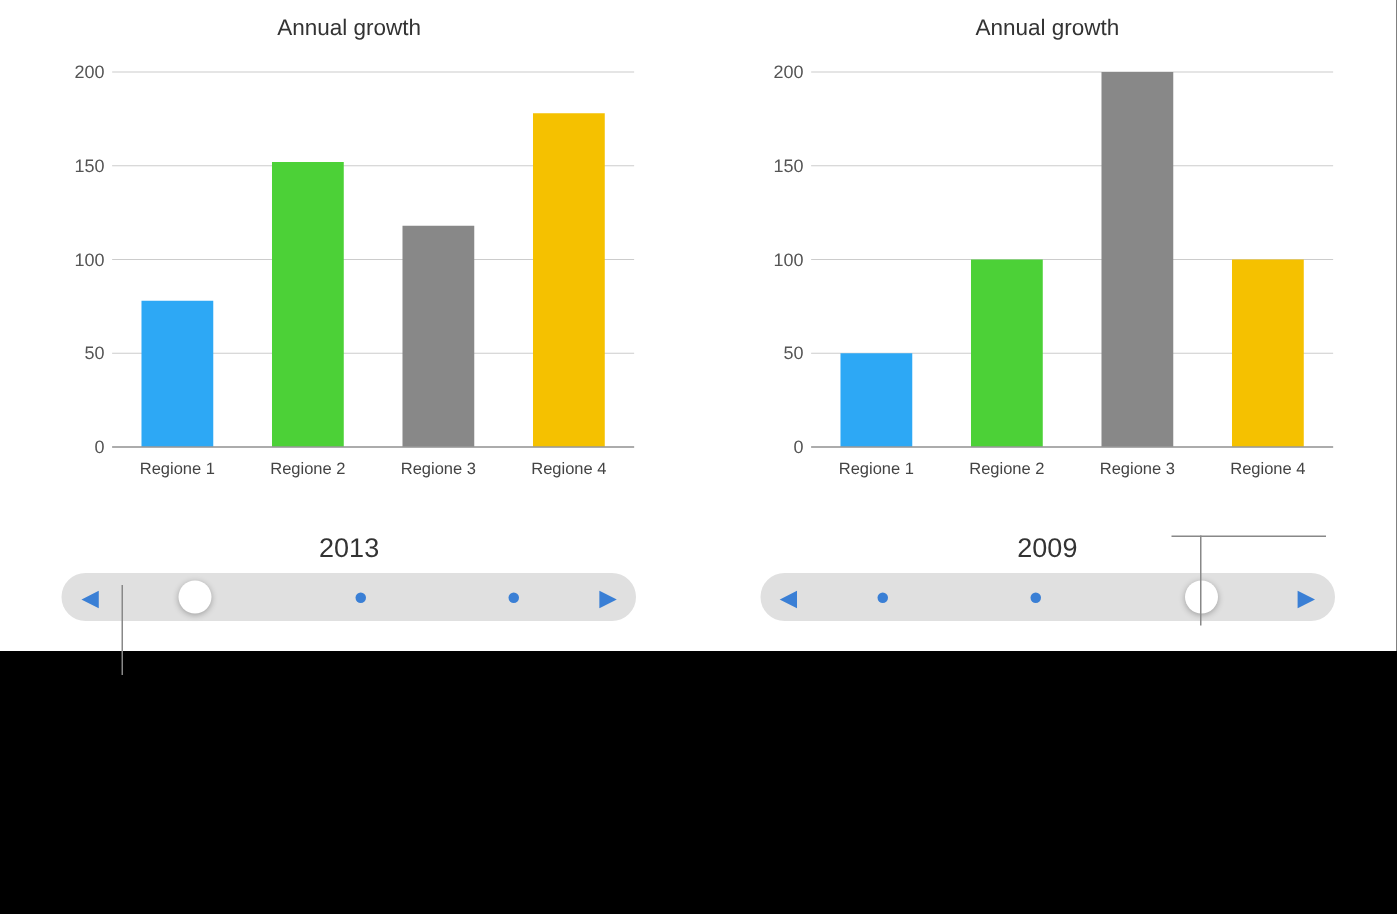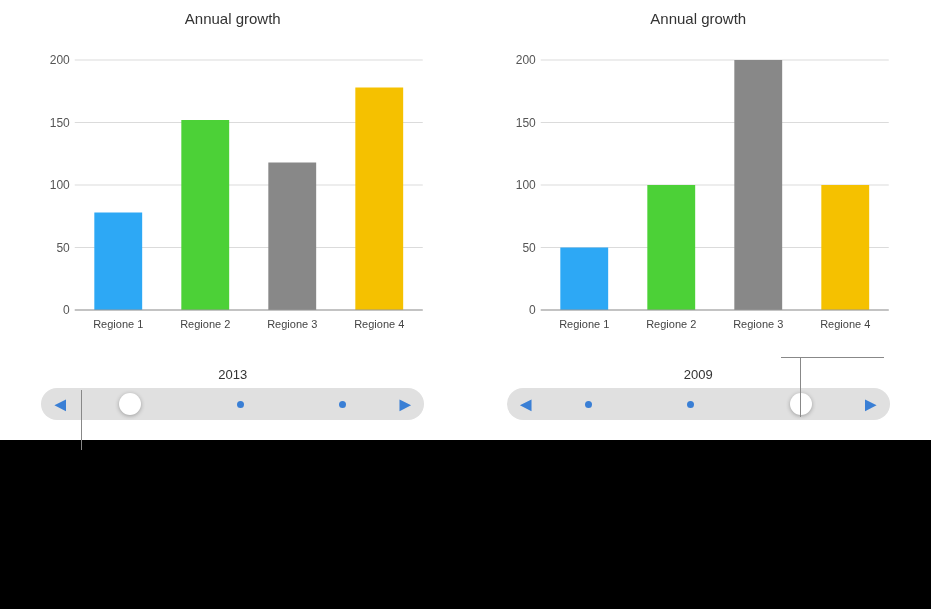--- a/index.html
+++ b/index.html
@@ -20,29 +20,29 @@
       flex-direction: column;
       align-items: center;
     }
     .chart-panel:first-child {
       margin-right: 10px;
     }
     .chart-title {
       font-size: 15px;
       color: #333;
       text-align: center;
-      margin-bottom: 18px;
+      margin-bottom: 6px;
     }
     svg.bar-chart {
       width: 100%;
       height: 320px;
       display: block;
     }
     .chart-year {
-      font-size: 13px;
+      font-size: 18px;
       color: #333;
       text-align: right;
       margin-top: 2px;
       margin-bottom: 6px;
     }
     .scrubber {
       background: #e0e0e0;
       border-radius: 20px;
       width: 90%;
       height: 32px;

